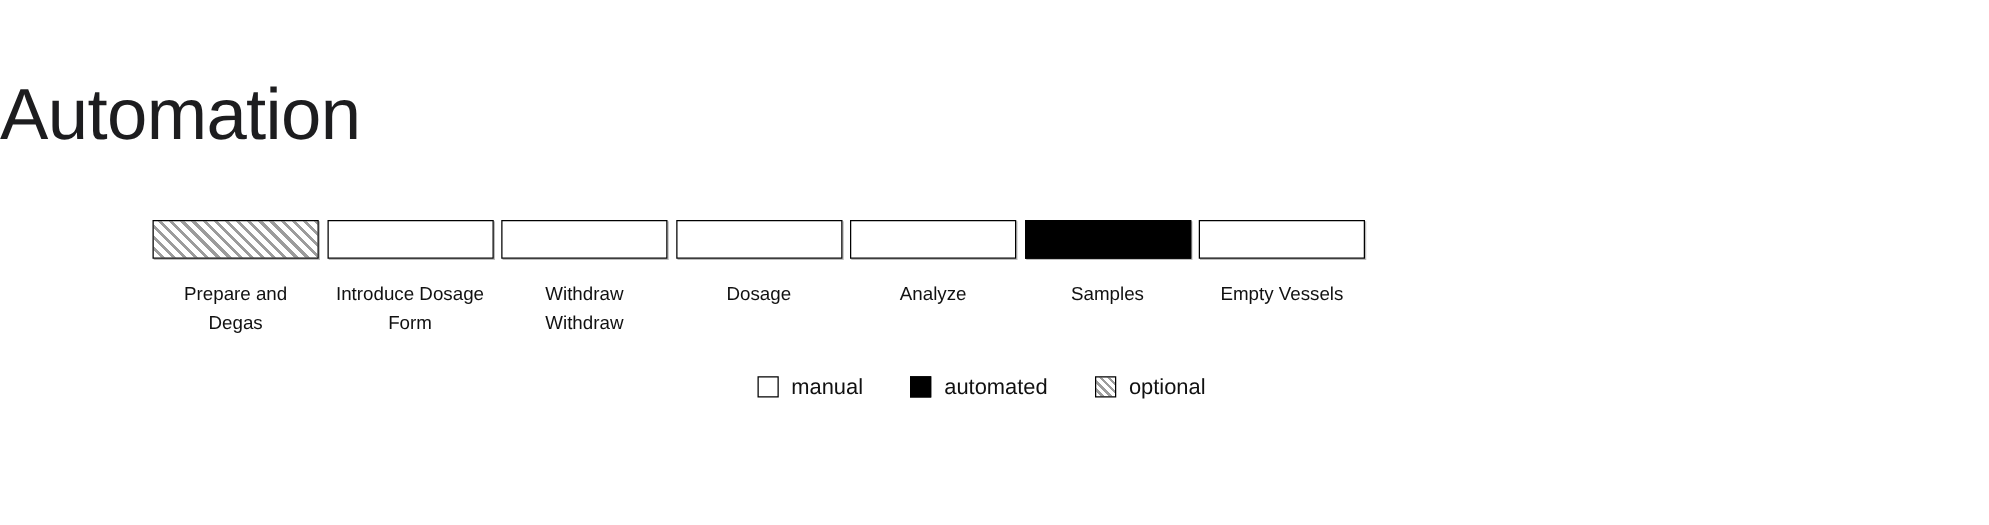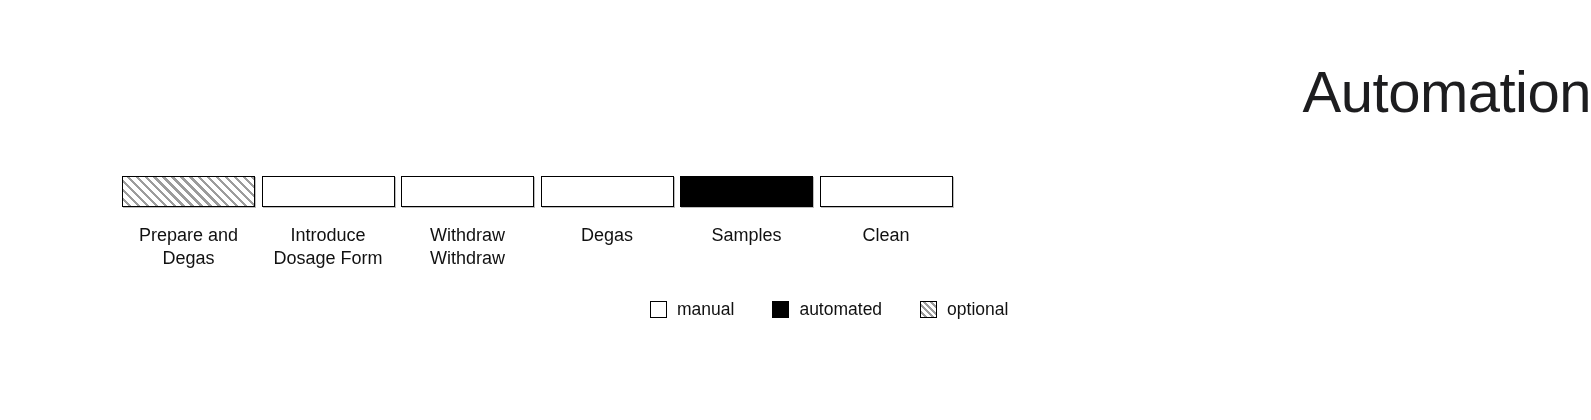--- a/index.html
+++ b/index.html
@@ -7,27 +7,26 @@
     width: 1591px; height: 420px;
     background: #ffffff;
     font-family: "Liberation Sans", sans-serif;
     color: #141414;
     overflow: hidden;
     position: relative;
   }
   .title {
     position: absolute;
     top: 63px; left: 0; width: 100%;
-    text-align: right;
+    text-align: left;
     font-size: 58px;
     line-height: 58px;
     font-weight: 400;
     color: #1d1d1f;
     letter-spacing: -0.5px;
-    padding-left: 44px;
   }
   .steps {
     position: absolute;
     left: 122px; top: 176px;
     display: flex;
     gap: 6.5px;
   }
   .step { width: 133px; }
   .box {
     width: 133px; height: 31px;
@@ -40,31 +39,30 @@
     background-image: repeating-linear-gradient(
       45deg,
       #ffffff 0px, #ffffff 3.9px,
       #9c9c9c 3.9px, #9c9c9c 6.3px
     );
   }
   .step-label {
     width: 120px;
     margin: 17px auto 0;
     text-align: center;
-    font-size: 18px;
+    font-size: 15px;
     line-height: 23px;
     color: #111111;
   }
   .legend {
     position: absolute;
     left: 606px; top: 299px;
     display: flex;
     align-items: center;
     gap: 38px;
-    margin-left: 44px;
   }
   .legend-item {
     display: flex;
     align-items: center;
     gap: 10px;
   }
   .swatch {
     width: 17px; height: 17px;
     border: 1.5px solid #000000;
     background: #ffffff;
@@ -101,35 +99,39 @@
     <div class="step-label">Introduce Dosage Form</div>
   </div>
 
   <div class="step">
     <div class="box manual"></div>
     <div class="step-label">Withdraw Withdraw</div>
   </div>
 
   <div class="step">
     <div class="box manual"></div>
-    <div class="step-label">Degas</div>
+    <div class="step-label">Dosage</div>
   </div>
 
 
+  <div class="step">
+    <div class="box manual"></div>
+    <div class="step-label">Analyze</div>
+  </div>
 
   <div class="step">
     <div class="box automated"></div>
     <div class="step-label">Samples</div>
   </div>
 
-
   <div class="step">
     <div class="box manual"></div>
-    <div class="step-label">Clean</div>
+    <div class="step-label">Empty Vessels</div>
   </div>
+
 </div>
   <div class="legend">
   <div class="legend-item">
     <span class="swatch manual"></span>
     <span class="legend-label">manual</span>
   </div>
 
   <div class="legend-item">
     <span class="swatch automated"></span>
     <span class="legend-label">automated</span>

